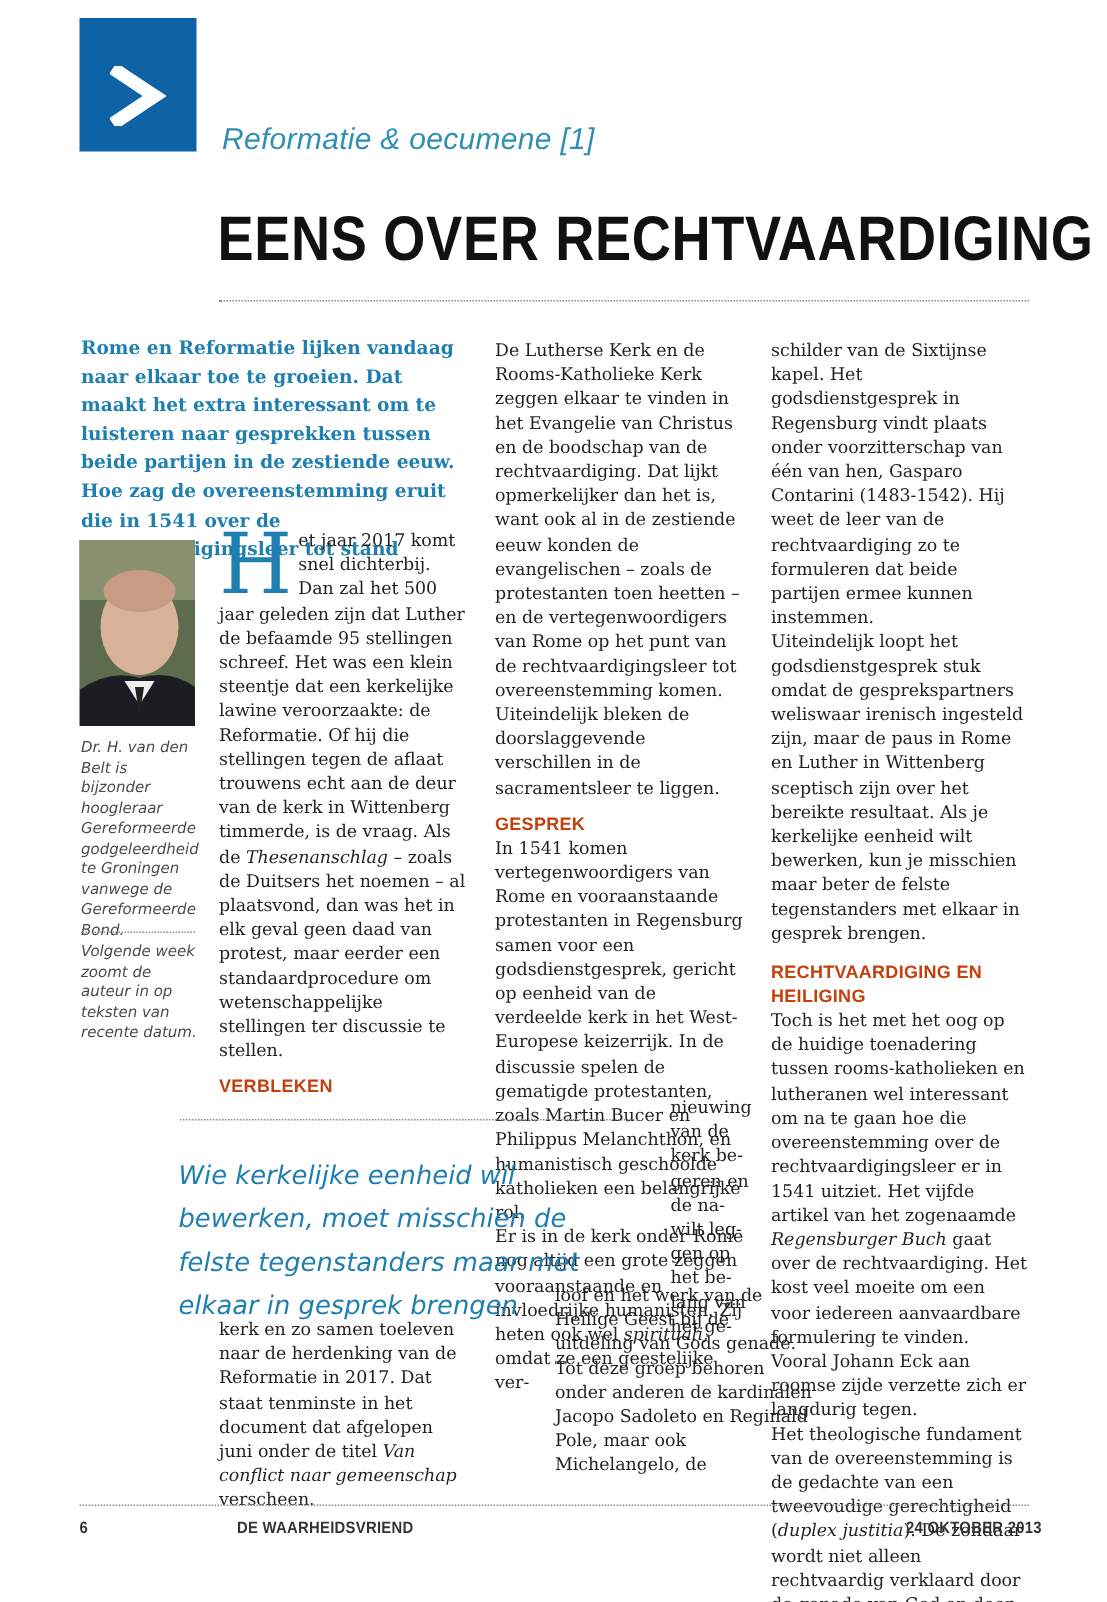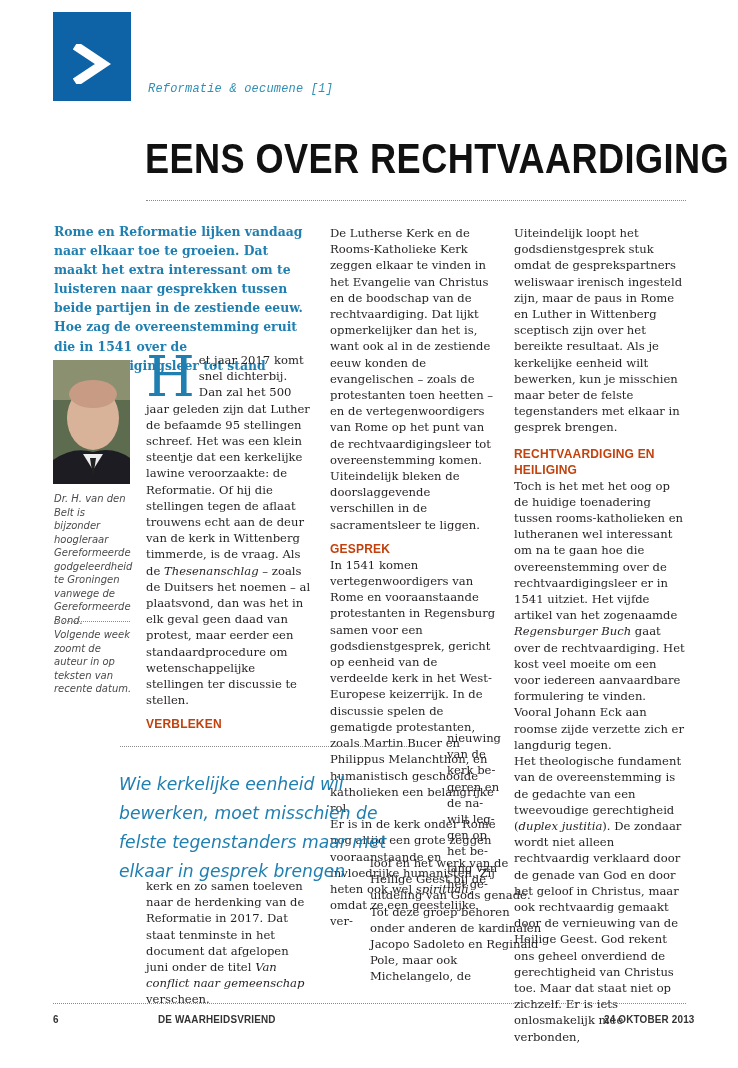--- a/index.html
+++ b/index.html
@@ -1,22 +1,22 @@
 <!DOCTYPE html>
 <html><head>
 <meta charset="utf-8">
 <style>
   html, body { margin:0; padding:0; background:#ffffff; }
   body { width:738px; height:1068px; position:relative; overflow:hidden;
          font-family:"DejaVu Serif", "Liberation Serif", serif; color:#231f20; }
   .abs { position:absolute; }
   .logo-box { left:53px; top:12px; width:78px; height:89px; background:#0d63a5; }
   .logo-box svg { position:absolute; left:20px; top:32px; }
-  .kicker { left:148px; top:82px; font-family:Liberation Mono, monospace; font-style:italic;
-            font-size:12px; color:#2f8fb5; letter-spacing:0.2px; }
+  .kicker { left:148px; top:82px; font-family:Liberation Sans, sans-serif; font-style:italic;
+            font-size:20px; color:#2f8fb5; letter-spacing:0.2px; }
   .title { left:145px; top:135px; font-family:"Liberation Sans", sans-serif; font-weight:bold;
            font-size:42px; letter-spacing:0.5px; color:#111; transform:scaleX(0.86); transform-origin:left top; white-space:nowrap; }
   .rule { border-top:1px dotted #8a8a8a; height:0; }
   .intro { left:54px; top:222px; width:252px; font-family:"DejaVu Serif", serif; font-weight:bold;
            color:#1f7fb0; font-size:12.4px; line-height:19.1px; }
   .col { font-size:11.6px; line-height:16.2px; color:#231f20; }
   .col p { margin:0; }
   .head { font-family:"Liberation Sans", sans-serif; font-weight:bold; color:#c2410c; font-size:12px;
           letter-spacing:0.2px; margin-top:8px; line-height:16px; }
   .photo { left:53px; top:360px; width:77px; height:124px; overflow:hidden; background:#6b6b64; }
@@ -80,20 +80,21 @@
   <div>gen op</div>
   <div>het be-</div>
   <div>lang van</div>
   <div>het ge-</div>
 </div>
 <div class="abs col" style="left:330px; top:855px; width:172px;margin-left:40px;">
   <p>loof en het werk van de Heilige Geest bij de uitdeling van Gods genade. Tot deze groep behoren onder anderen de kardinalen Jacopo Sadoleto en Reginald Pole, maar ook Michelangelo, de</p>
 </div>
 
 <div class="abs col" style="left:514px; top:225px; width:172px;">
+  <p>schilder van de Sixtijnse kapel. Het godsdienstgesprek in Regensburg vindt plaats onder voorzitterschap van één van hen, Gasparo Contarini (1483-1542). Hij weet de leer van de rechtvaardiging zo te formuleren dat beide partijen ermee kunnen instemmen.</p>
   <p>Uiteindelijk loopt het godsdienstgesprek stuk omdat de gesprekspartners weliswaar irenisch ingesteld zijn, maar de paus in Rome en Luther in Wittenberg sceptisch zijn over het bereikte resultaat. Als je kerkelijke eenheid wilt bewerken, kun je misschien maar beter de felste tegenstanders met elkaar in gesprek brengen.</p>
   <div class="head" style="margin-top:10px;">RECHTVAARDIGING EN HEILIGING</div>
   <p><span>Toch is het met het oog op de huidige toenadering tussen rooms-katholieken en lutheranen wel interessant om na te gaan hoe die overeenstemming over de rechtvaardigingsleer er in 1541 uitziet. Het vijfde artikel van het zogenaamde </span><em>Regensburger Buch</em><span> gaat over de rechtvaardiging. Het kost veel moeite om een voor iedereen aanvaardbare formulering te vinden. Vooral Johann Eck aan roomse zijde verzette zich er langdurig tegen.</span></p>
   <p><span>Het theologische fundament van de overeenstemming is de gedachte van een tweevoudige gerechtigheid (</span><em>duplex justitia</em><span>). De zondaar wordt niet alleen rechtvaardig verklaard door de genade van God en door het geloof in Christus, maar ook rechtvaardig gemaakt door de vernieuwing van de Heilige Geest. God rekent ons geheel onverdiend de gerechtigheid van Christus toe. Maar dat staat niet op zichzelf. Er is iets onlosmakelijk mee verbonden,</span></p>
 </div>
 
 <div class="abs rule" style="left:120px; top:746px; width:305px;"></div>
 <div class="abs pull">Wie kerkelijke eenheid wil bewerken, moet misschien de felste tegenstanders maar met elkaar in gesprek brengen</div>
 
 <div class="abs rule" style="left:53px; top:1003px; width:633px;"></div>

